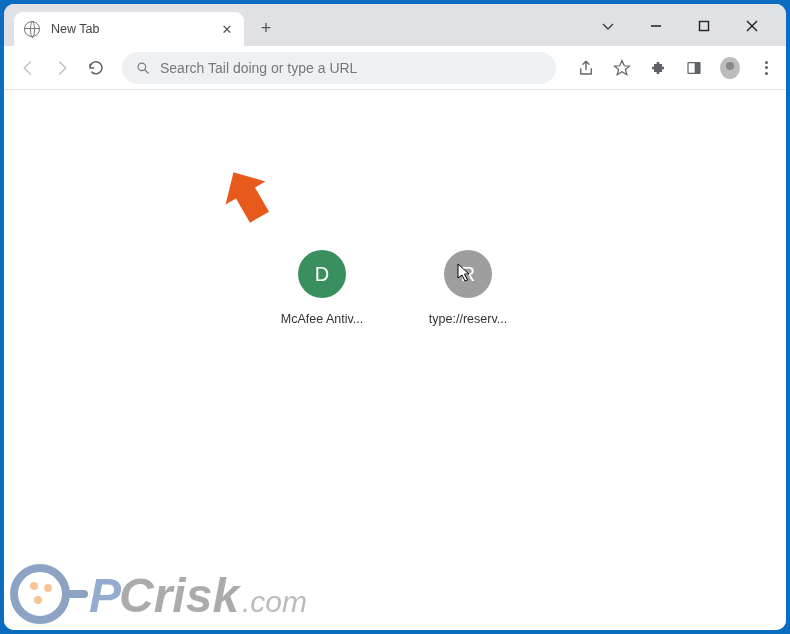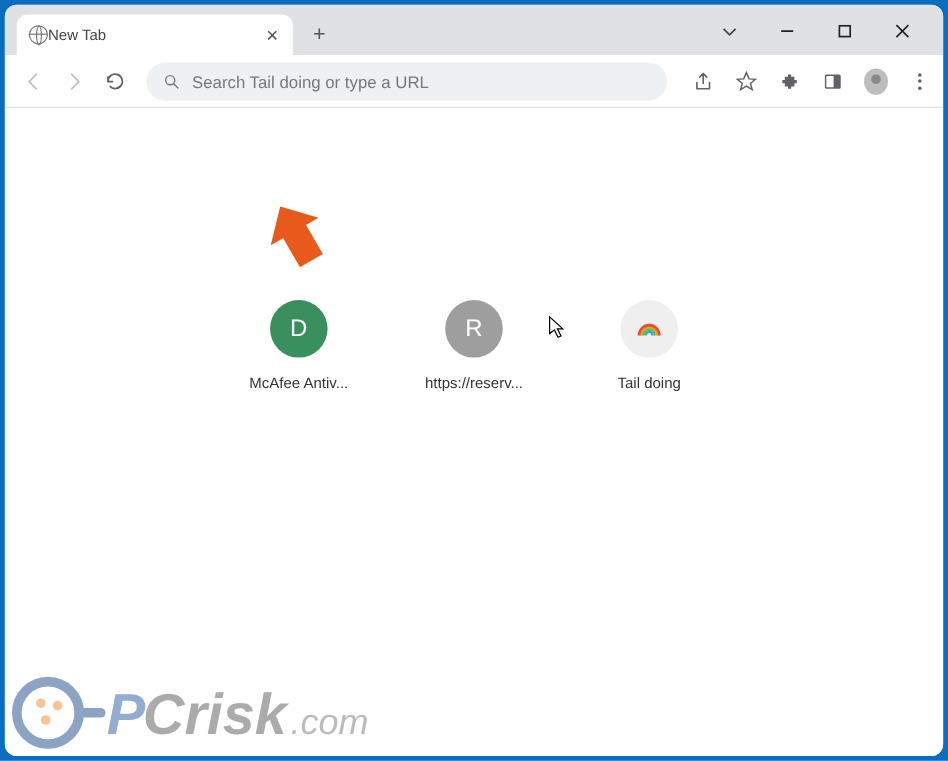--- a/index.html
+++ b/index.html
@@ -31,21 +31,21 @@
     .tab {
       background: #fff;
       height: 34px;
       width: 230px;
       border-radius: 9px 9px 0 0;
       display: flex;
       align-items: center;
       padding: 0 10px;
       font-size: 12.5px;
       color: #444;
-      gap: 0;
+      gap: 11px;
       position: relative;
     }
     .tab .globe {
       width: 16px; height: 16px;
       border: 1.5px solid #777;
       border-radius: 50%;
       position: relative;
       flex-shrink: 0;
     }
     .tab .globe::before {
@@ -330,32 +330,21 @@
   <div class="content">
 
     <div class="shortcuts">
       <div class="shortcut-row">
         <div class="shortcut">
           <div class="circle badge-d">D</div>
           <div class="label">McAfee Antiv...</div>
         </div>
         <div class="shortcut">
           <div class="circle badge-r">R</div>
-          <div class="label">https://reserv...</div>
-        </div>
-        <div class="shortcut">
-          <div class="circle">
-            <svg class="rainbow" viewBox="0 0 24 24">
-              <path d="M3 18 A9 9 0 0 1 21 18" fill="none" stroke="#e74c3c" stroke-width="3"></path>
-              <path d="M5 18 A7 7 0 0 1 19 18" fill="none" stroke="#f39c12" stroke-width="2.2"></path>
-              <path d="M7 18 A5 5 0 0 1 17 18" fill="none" stroke="#2ecc71" stroke-width="2"></path>
-              <path d="M9 18 A3 3 0 0 1 15 18" fill="none" stroke="#3498db" stroke-width="1.8"></path>
-            </svg>
-          </div>
-          <div class="label">Tail doing</div>
+          <div class="label">type://reserv...</div>
         </div>
       </div>
       <div class="shortcut-row">
       </div>
     </div>
 
     <div class="arrow-overlay">
       <svg width="70" height="70" viewBox="0 0 70 70">
         <path d="M35 4 L58 28 L46 28 L46 56 L24 56 L24 28 L12 28 Z" fill="#e8591c" transform="rotate(-30 35 35)"></path>
       </svg>

